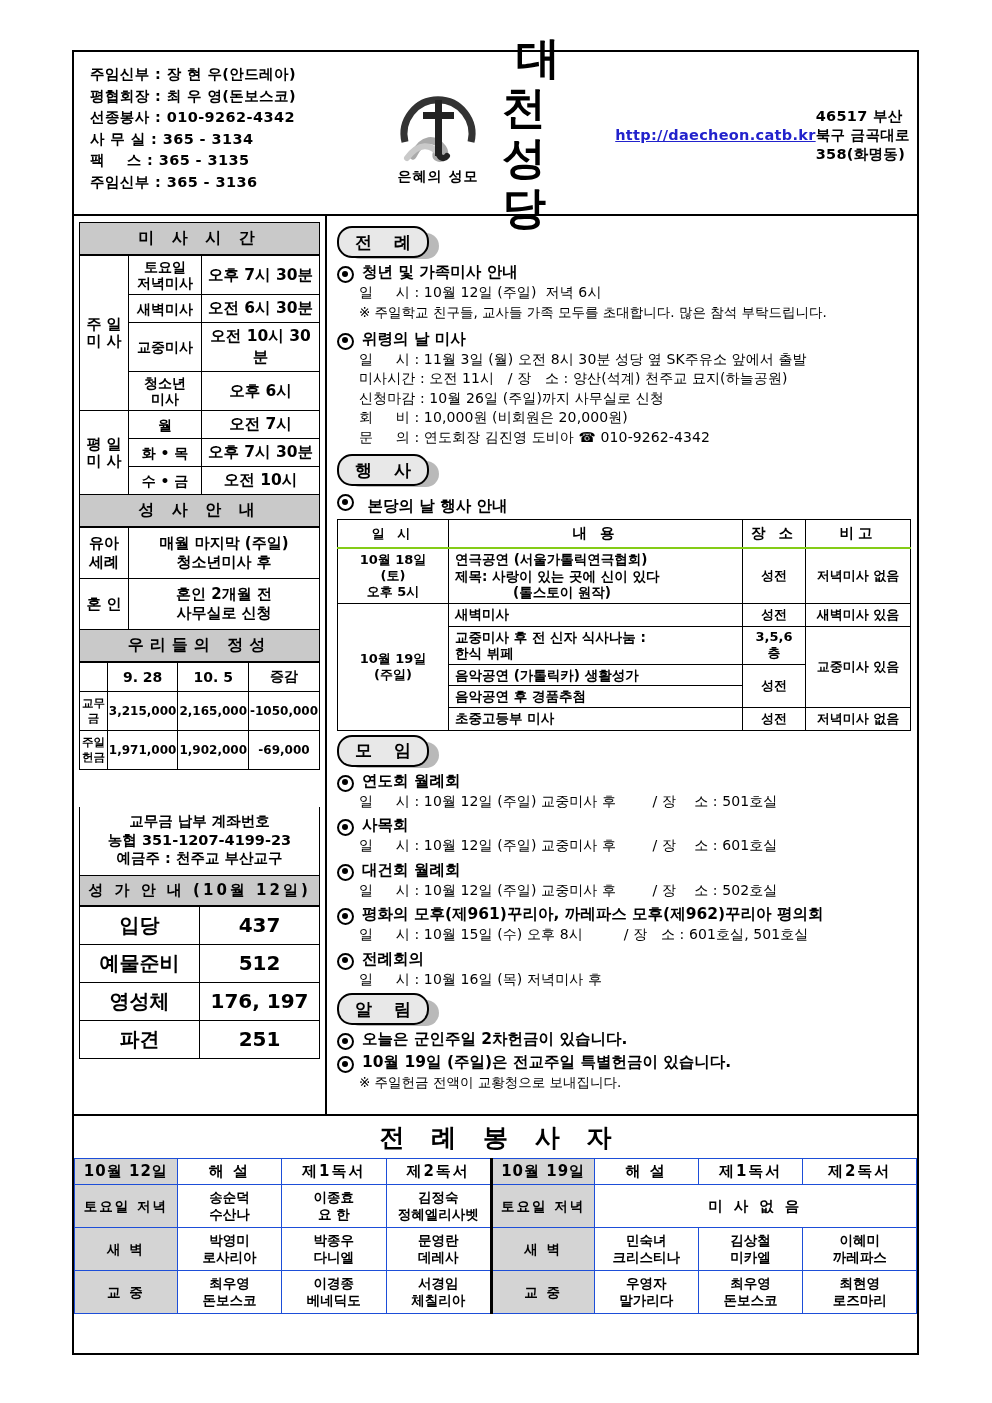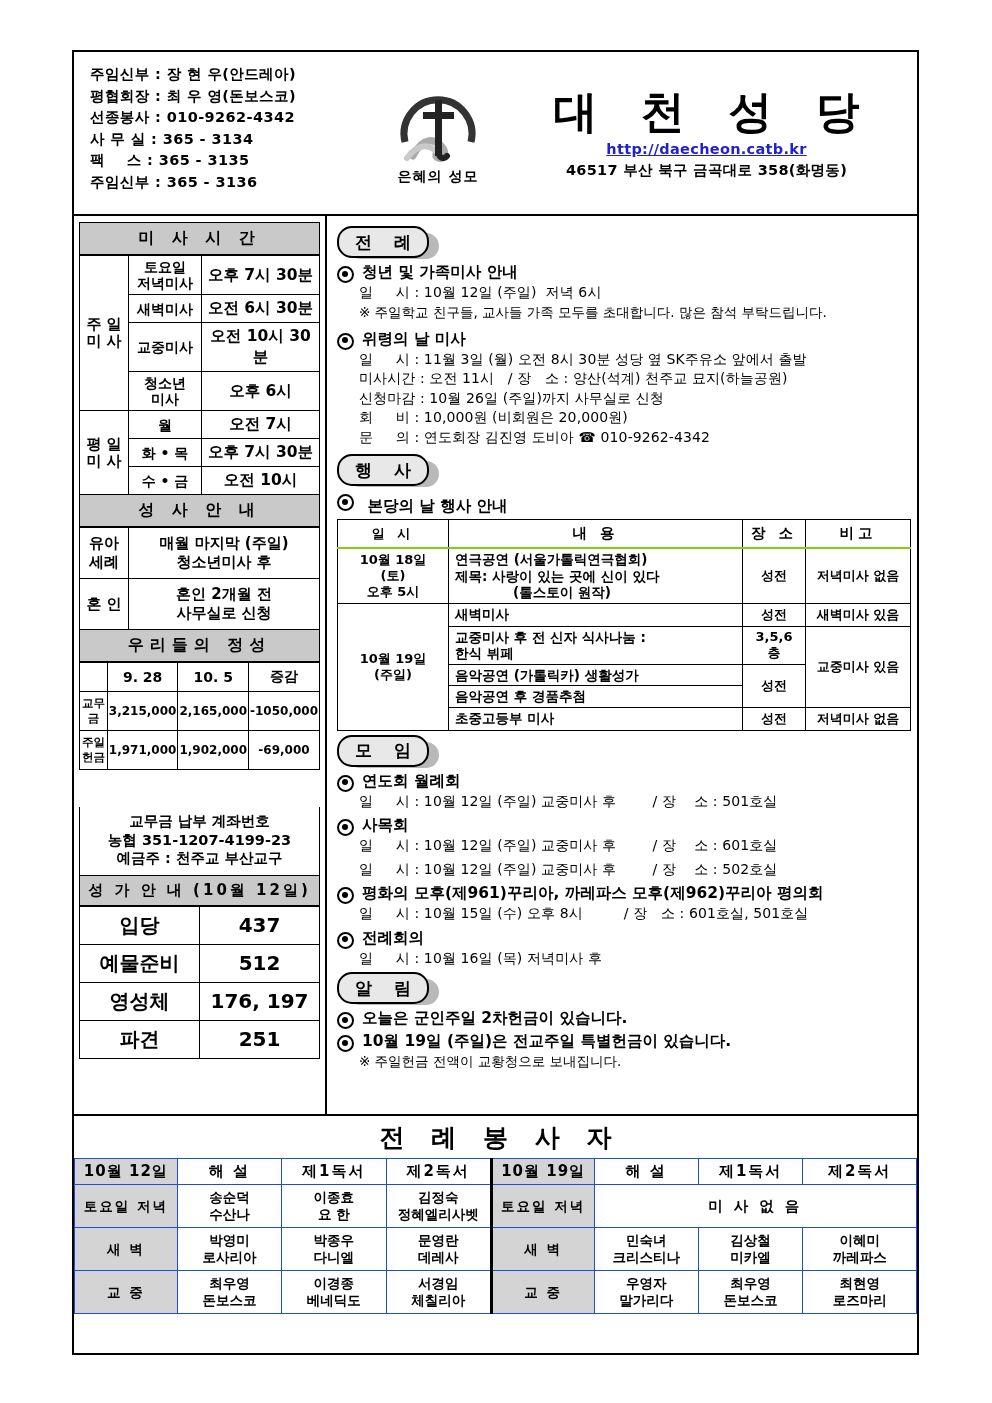--- a/index.html
+++ b/index.html
@@ -8,21 +8,21 @@
 
   
   .frame{position:absolute;left:72px;top:50px;width:847px;height:1305px;border:2px solid #000;box-sizing:border-box;}
 
   
   .hdr{display:flex;height:164px;border-bottom:2px solid #000;box-sizing:border-box;}
   .hdr-left{width:300px;padding:12px 0 0 16px;box-sizing:border-box;}
   .hdr-left .ln{font-size:14.5px;font-weight:bold;line-height:21.5px;letter-spacing:.4px;white-space:pre;}
   .hdr-logo{width:128px;display:flex;flex-direction:column;align-items:center;justify-content:center;padding-top:6px;box-sizing:border-box;}
   .hdr-logo .cap{font-size:14px;font-weight:bold;margin-top:2px;letter-spacing:1px;}
-  .hdr-right{flex:1;display:flex;flex-direction:column;align-items:center;justify-content:center;padding-right:6px;box-sizing:border-box;}
+  .hdr-right{flex:1;display:flex;align-items:center;justify-content:center;padding-right:6px;box-sizing:border-box;}
   .ch-name{font-size:44px;font-weight:bold;letter-spacing:14px;line-height:50px;text-indent:14px;}
   .ch-url{font-size:14.5px;font-weight:bold;color:#2222cc;text-decoration:underline;margin-top:4px;letter-spacing:.3px;}
   .ch-addr{font-size:14.5px;font-weight:bold;margin-top:4px;letter-spacing:.3px;}
 
   
   .body{display:flex;height:900px;border-bottom:2px solid #000;box-sizing:border-box;}
   .col-l{width:253px;border-right:2px solid #000;box-sizing:border-box;padding:6px 5px 0 5px;}
   .col-r{flex:1;box-sizing:border-box;padding:6px 8px 0 8px;}
 
   
@@ -303,20 +303,24 @@
         <div class="det">일     시 : 10월 12일 (주일) 교중미사 후        / 장    소 : 501호실</div>
       </div>
       <div class="item" style="margin-bottom:4px;">
         <div class="ttl">
           <span class="bullet"></span>
           <span>사목회</span>
         </div>
         <div class="det">일     시 : 10월 12일 (주일) 교중미사 후        / 장    소 : 601호실</div>
       </div>
       <div class="item" style="margin-bottom:4px;">
+        <div class="ttl">
+          <span class="bullet"></span>
+          <span>대건회 월례회</span>
+        </div>
         <div class="det">일     시 : 10월 12일 (주일) 교중미사 후        / 장    소 : 502호실</div>
       </div>
       <div class="item" style="margin-bottom:4px;">
         <div class="ttl">
           <span class="bullet"></span>
           <span>평화의 모후(제961)꾸리아, 까레파스 모후(제962)꾸리아 평의회</span>
         </div>
         <div class="det">일     시 : 10월 15일 (수) 오후 8시         / 장   소 : 601호실, 501호실</div>
       </div>
       <div class="item" style="margin-bottom:2px;">

